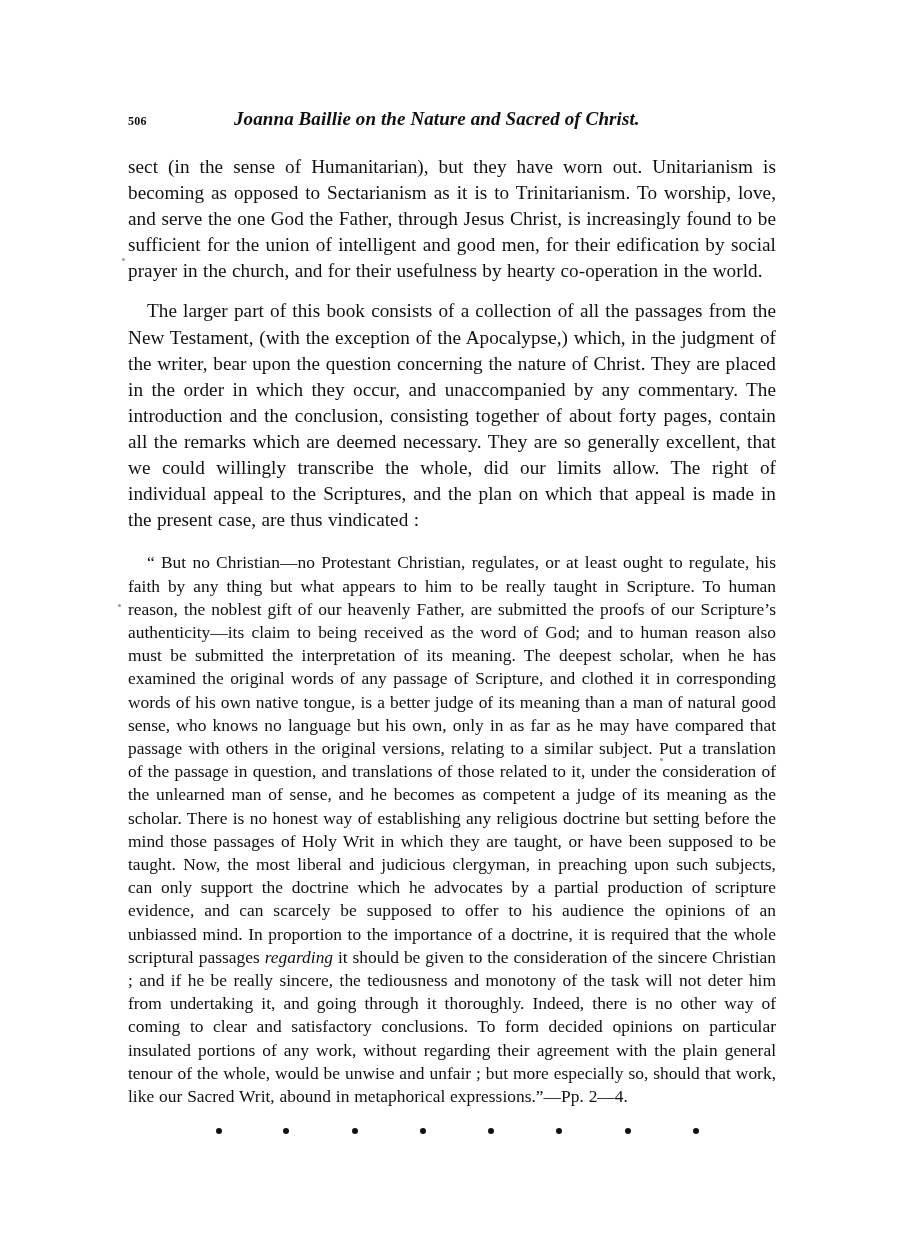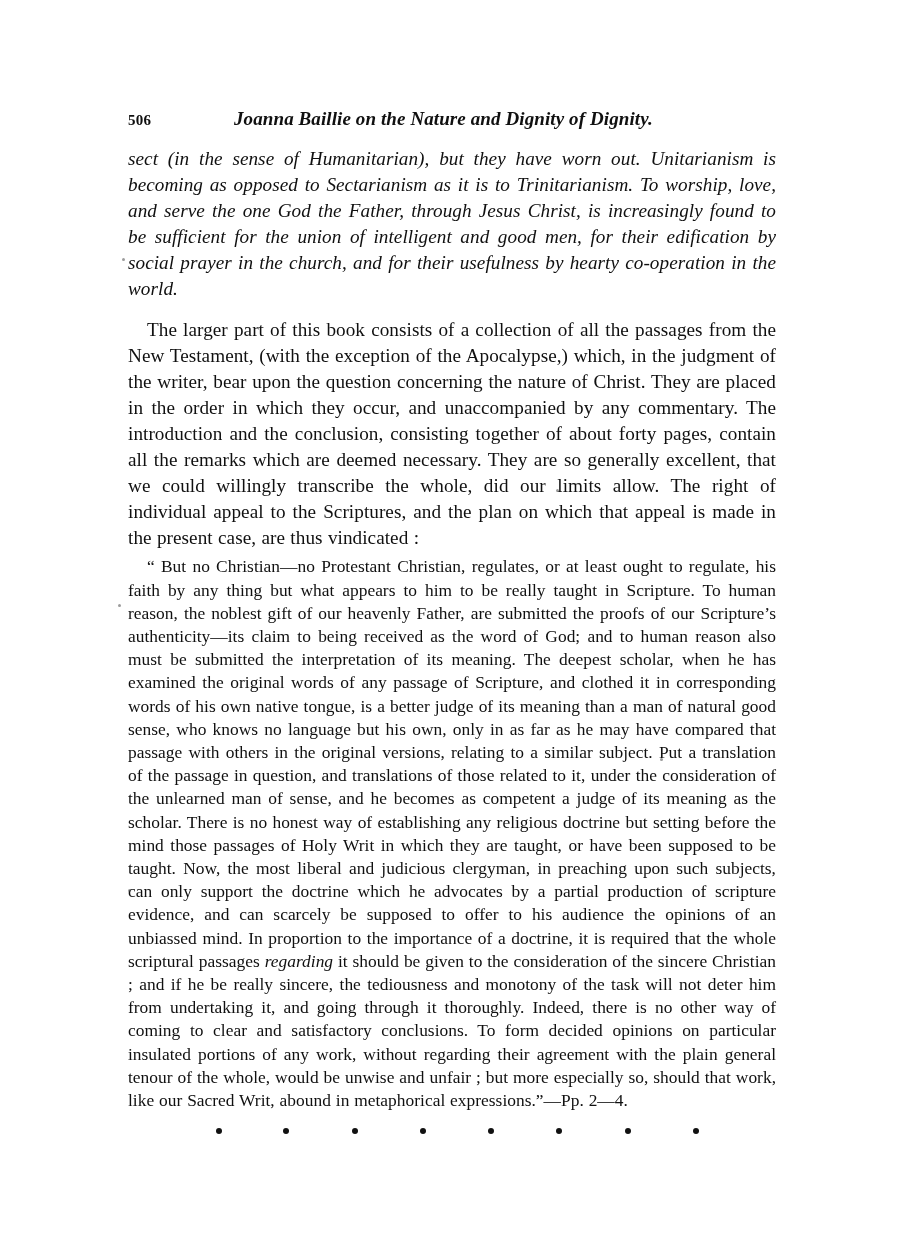--- a/index.html
+++ b/index.html
@@ -31,21 +31,21 @@
   .running-head {
     position: absolute;
     left: 128px;
     top: 108px;
     width: 648px;
     height: 26px;
     display: flex;
     align-items: baseline;
   }
   .folio {
-    font-size: 15px;
+    font-size: 12px;
     font-weight: bold;
     letter-spacing: 0.2px;
     width: 106px;
     flex: 0 0 106px;
   }
   .head-title {
     font-size: 19px;
     font-style: italic;
     font-weight: bold;
     letter-spacing: 0.1px;
@@ -69,32 +69,31 @@
   p.body {
     font-size: 19.2px;
     line-height: 26.1px;
     text-indent: 0;
     letter-spacing: 0.05px;
   }
   p.body + p.body {
     text-indent: 19px;
   }
   p.body.lead {
-    margin-top: 0;
-    font-style: italic;
+    margin-top: 8px;
   }
   p.body.second {
     margin-top: 14px;
   }
 
   p.quote {
     font-size: 17.4px;
     line-height: 23.2px;
     text-indent: 19px;
-    margin-top: 4px;
+    margin-top: 18px;
     letter-spacing: 0.02px;
   }
 
   .ital { font-style: italic; }
 
   
   .dot-row {
     position: absolute;
     left: 128px;
     top: 1124px;
@@ -118,21 +117,21 @@
     opacity: 0.55;
   }
 </style>
 </head>
 <body>
 
 <div class="page">
 
   <div class="running-head">
     <span class="folio">506</span>
-    <span class="head-title">Joanna Baillie on the Nature and Dignity of Dignity.</span>
+    <span class="head-title">Joanna Baillie on the Nature and Sacred of Christ.</span>
   </div>
 
   <div class="textblock">
 
     <p class="body lead">sect (in the sense of Humanitarian), but they have worn out.   Unitarianism is becoming as opposed to Sectarianism as it is to Trinitarianism.   To worship, love, and serve the one God the Father, through Jesus Christ, is increasingly found to be sufficient for the union of intelligent and good men, for their edification by social prayer in the church, and for their usefulness by hearty co-operation in the world.</p>
 
     <p class="body second">The larger part of this book consists of a collection of all the passages from the New Testament, (with the exception of the Apocalypse,) which, in the judgment of the writer, bear upon the question concerning the nature of Christ.   They are placed in the order in which they occur, and unaccompanied by any commentary.   The introduction and the conclusion, consisting together of about forty pages, contain all the remarks which are deemed necessary.   They are so generally excellent, that we could willingly transcribe the whole, did our limits allow.   The right of individual appeal to the Scriptures, and the plan on which that appeal is made in the present case, are thus vindicated :</p>
 
     <p class="quote">
       <span>“ But no Christian—no Protestant Christian, regulates, or at least ought to regulate, his faith by any thing but what appears to him to be really taught in Scripture.   To human reason, the noblest gift of our heavenly Father, are submitted the proofs of our Scripture’s authenticity—its claim to being received as the word of God; and to human reason also must be submitted the interpretation of its meaning.   The deepest scholar, when he has examined the original words of any passage of Scripture, and clothed it in corresponding words of his own native tongue, is a better judge of its meaning than a man of natural good sense, who knows no language but his own, only in as far as he may have compared that passage with others in the original versions, relating to a similar subject.   Put a translation of the passage in question, and translations of those related to it, under the consideration of the unlearned man of sense, and he becomes as competent a judge of its meaning as the scholar.   There is no honest way of establishing any religious doctrine but setting before the mind those passages of Holy Writ in which they are taught, or have been supposed to be taught.   Now, the most liberal and judicious clergyman, in preaching upon such subjects, can only support the doctrine which he advocates by a partial production of scripture evidence, and can scarcely be supposed to offer to his audience the opinions of an unbiassed mind.   In proportion to the importance of a doctrine, it is required that the whole scriptural passages </span><span class="ital">regarding</span><span> it should be given to the consideration of the sincere Christian ; and if he be really sincere, the tediousness and monotony of the task will not deter him from undertaking it, and going through it thoroughly.   Indeed, there is no other way of coming to clear and satisfactory conclusions.   To form decided opinions on particular insulated portions of any work, without regarding their agreement with the plain general tenour of the whole, would be unwise and unfair ; but more especially so, should that work, like our Sacred Writ, abound in metaphorical expressions.”—Pp. 2—4.</span>

